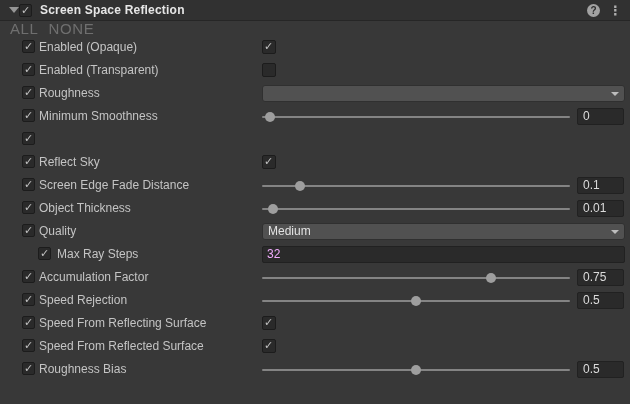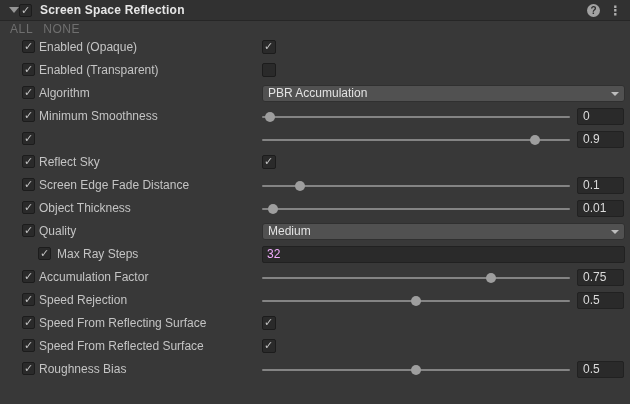--- a/index.html
+++ b/index.html
@@ -44,21 +44,21 @@
     position:absolute; left:1px; top:-1px;
     font-size:11px; font-weight:bold; color:#c2c2c2;
   }
   .checkbox.value-box { width:14px; height:14px; }
   .checkbox.blue { border-color:#4a84d8; }
 
   
   .quickrow {
     position:absolute; top:22px; left:10px; height:13px;
     display:flex; gap:10px; align-items:center;
-    font-size:12px; color:#6f6f6f; letter-spacing:.6px;
+    font-size:15px; color:#6f6f6f; letter-spacing:.6px;
   }
   .quickrow span { cursor:default; }
 
   
   .rows { position:absolute; top:36px; left:0; right:0; }
   .row { position:relative; height:23px;text-decoration:underline; }
   .ov-check { position:absolute; left:22px; top:4px; }
   .ov-check.indent { left:38px; }
   .field-label { position:absolute; left:39px; top:4px; color:#c4c4c4; white-space:nowrap; }
   .field-label.indent { left:57px; }
@@ -128,45 +128,38 @@
       </div>
       <div class="row">
         <span class="checkbox ov-check checked"></span>
         <span class="field-label">Enabled (Transparent)</span>
         <div class="value-area">
           <span class="checkbox value-box"></span>
         </div>
       </div>
       <div class="row">
         <span class="checkbox ov-check checked"></span>
-        <span class="field-label">Algorithm</span>
-        <div class="value-area">
-          <div class="dropdown"><span>PBR Accumulation</span><span class="dropdown-arrow"></span></div>
+        <span class="field-label">Roughness</span>
+        <div class="value-area">
+          <div class="dropdown"><span class="dropdown-arrow"></span></div>
         </div>
       </div>
       <div class="row">
         <span class="checkbox ov-check checked"></span>
         <span class="field-label">Minimum Smoothness</span>
         <div class="value-area">
           <div class="slider-wrap">
             <div class="slider-track"></div>
             <div class="slider-knob" style="left: 3px;"></div>
           </div>
           <div class="slider-value">0</div>
         </div>
       </div>
       <div class="row">
         <span class="checkbox ov-check checked"></span>
-        <div class="value-area">
-          <div class="slider-wrap">
-            <div class="slider-track"></div>
-            <div class="slider-knob" style="left: 268px;"></div>
-          </div>
-          <div class="slider-value">0.9</div>
-        </div>
       </div>
       <div class="row">
         <span class="checkbox ov-check checked"></span>
         <span class="field-label">Reflect Sky</span>
         <div class="value-area">
           <span class="checkbox value-box checked"></span>
         </div>
       </div>
       <div class="row">
         <span class="checkbox ov-check checked"></span>

